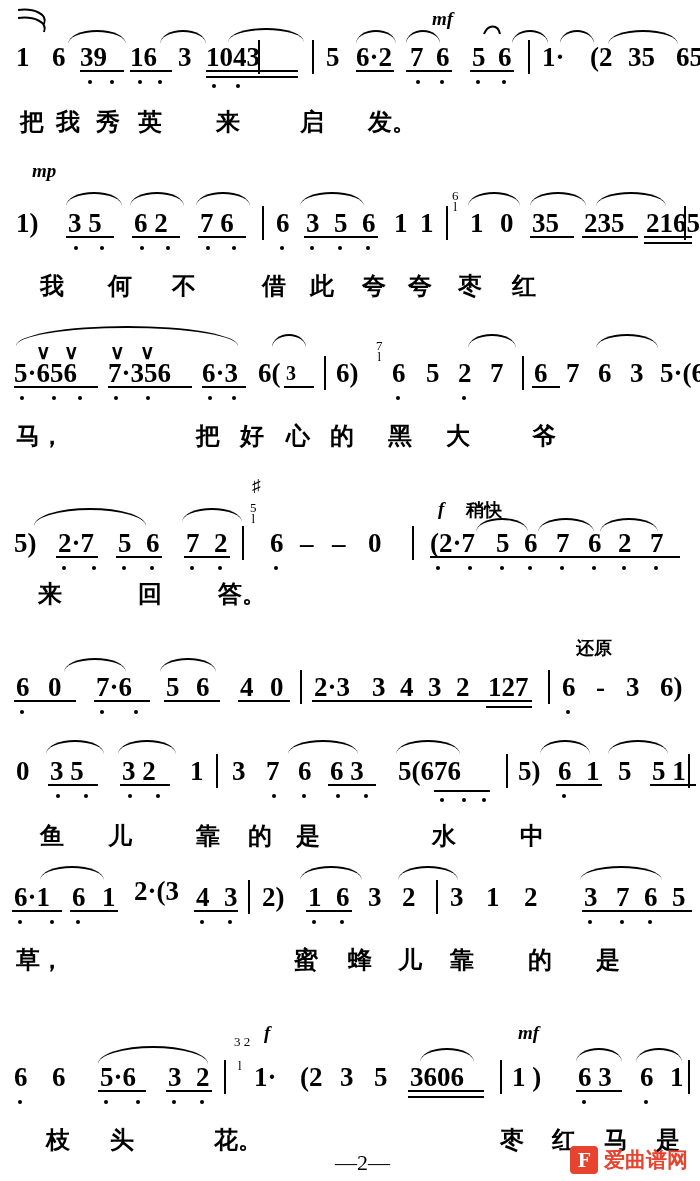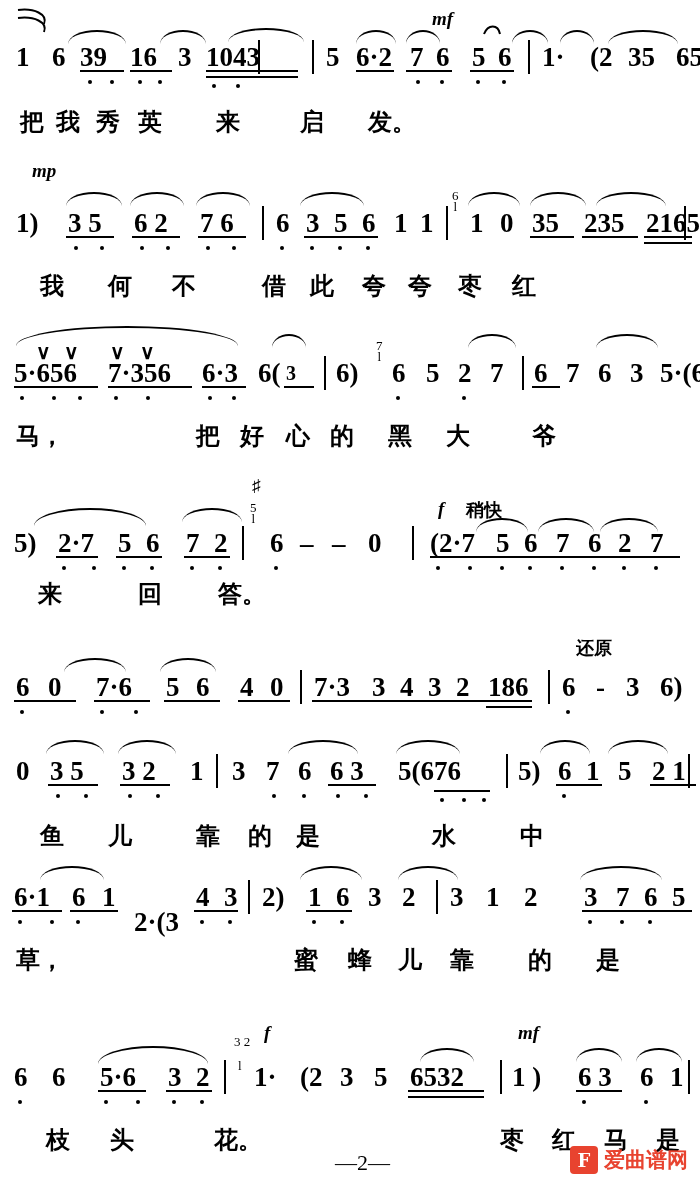--- a/index.html
+++ b/index.html
@@ -350,26 +350,26 @@
   <div class="beam" style="left:14px;top:700px;width:62px;"></div>
   <div class="beam" style="left:94px;top:700px;width:56px;"></div>
   <div class="beam" style="left:164px;top:700px;width:56px;"></div>
   <div class="beam" style="left:238px;top:700px;width:52px;"></div>
   <div class="dot" style="left:20px;top:710px;"></div>
   <div class="dot" style="left:100px;top:710px;"></div>
   <div class="dot" style="left:134px;top:710px;"></div>
 
   <div class="bar" style="left:300px;top:670px;height:34px;"></div>
 
-  <div class="abs num" style="left:314px;top:672px;">7·3</div>
+  <div class="abs num" style="left:314px;top:672px;">2·3</div>
   <div class="abs num" style="left:372px;top:672px;">3</div>
   <div class="abs num" style="left:400px;top:672px;">4</div>
   <div class="abs num" style="left:428px;top:672px;">3</div>
   <div class="abs num" style="left:456px;top:672px;">2</div>
-  <div class="abs num" style="left:488px;top:672px;">186</div>
+  <div class="abs num" style="left:488px;top:672px;">127</div>
   <div class="beam" style="left:312px;top:700px;width:220px;"></div>
   <div class="beam" style="left:486px;top:706px;width:46px;"></div>
 
   <div class="bar" style="left:548px;top:670px;height:34px;"></div>
 
   <div class="abs num" style="left:562px;top:672px;">6</div>
   <div class="abs num" style="left:596px;top:672px;">-</div>
   <div class="abs num" style="left:626px;top:672px;">3</div>
   <div class="abs num" style="left:660px;top:672px;">6)</div>
   <div class="dot" style="left:566px;top:710px;"></div>
@@ -408,21 +408,21 @@
   <div class="dot" style="left:440px;top:798px;"></div>
   <div class="dot" style="left:462px;top:798px;"></div>
   <div class="dot" style="left:482px;top:798px;"></div>
 
   <div class="bar" style="left:506px;top:754px;height:34px;"></div>
 
   <div class="abs num" style="left:518px;top:756px;">5)</div>
   <div class="abs num" style="left:558px;top:756px;">6</div>
   <div class="abs num" style="left:586px;top:756px;">1</div>
   <div class="abs num" style="left:618px;top:756px;">5</div>
-  <div class="abs num" style="left:652px;top:756px;">2 1</div>
+  <div class="abs num" style="left:652px;top:756px;">5 1</div>
   <div class="beam" style="left:556px;top:784px;width:46px;"></div>
   <div class="beam" style="left:650px;top:784px;width:46px;"></div>
   <div class="dot" style="left:562px;top:794px;"></div>
   <div class="bar" style="left:688px;top:754px;height:34px;"></div>
 
   <div class="lyric abs" style="left:40px;top:820px;">鱼</div>
   <div class="lyric abs" style="left:108px;top:820px;">儿</div>
   <div class="lyric abs" style="left:196px;top:820px;">靠</div>
   <div class="lyric abs" style="left:248px;top:820px;">的</div>
   <div class="lyric abs" style="left:296px;top:820px;">是</div>
@@ -430,21 +430,21 @@
   <div class="lyric abs" style="left:520px;top:820px;">中</div>
 
   <div class="slur" style="left:40px;top:866px;width:64px;"></div>
   <div class="slur" style="left:300px;top:866px;width:62px;"></div>
   <div class="slur" style="left:398px;top:866px;width:60px;"></div>
   <div class="slur" style="left:580px;top:866px;width:82px;"></div>
 
   <div class="abs num" style="left:14px;top:882px;">6·1</div>
   <div class="abs num" style="left:72px;top:882px;">6</div>
   <div class="abs num" style="left:102px;top:882px;">1</div>
-  <div class="abs num" style="left:134px;top:907px;">2·(3</div>
+  <div class="abs num" style="left:134px;top:876px;">2·(3</div>
   <div class="abs num" style="left:196px;top:882px;">4</div>
   <div class="abs num" style="left:224px;top:882px;">3</div>
   <div class="beam" style="left:12px;top:910px;width:50px;"></div>
   <div class="beam" style="left:70px;top:910px;width:48px;"></div>
   <div class="beam" style="left:194px;top:910px;width:44px;"></div>
   <div class="dot" style="left:18px;top:920px;"></div>
   <div class="dot" style="left:50px;top:920px;"></div>
   <div class="dot" style="left:76px;top:920px;"></div>
   <div class="dot" style="left:200px;top:920px;"></div>
   <div class="dot" style="left:228px;top:920px;"></div>
@@ -504,21 +504,21 @@
   <div class="dot" style="left:200px;top:1100px;"></div>
 
   <div class="bar" style="left:224px;top:1060px;height:34px;"></div>
 
   <div class="keysig" style="left:234px;top:1036px;">3 2</div>
   <div class="keysig" style="left:238px;top:1060px;">l</div>
   <div class="abs num" style="left:254px;top:1062px;">1·</div>
   <div class="abs num" style="left:300px;top:1062px;">(2</div>
   <div class="abs num" style="left:340px;top:1062px;">3</div>
   <div class="abs num" style="left:374px;top:1062px;">5</div>
-  <div class="abs num" style="left:410px;top:1062px;">6532</div>
+  <div class="abs num" style="left:410px;top:1062px;">3606</div>
   <div class="beam" style="left:408px;top:1090px;width:76px;"></div>
   <div class="beam" style="left:408px;top:1096px;width:76px;"></div>
 
   <div class="bar" style="left:500px;top:1060px;height:34px;"></div>
 
   <div class="abs num" style="left:512px;top:1062px;">1 )</div>
   <div class="abs num" style="left:578px;top:1062px;">6 3</div>
   <div class="abs num" style="left:640px;top:1062px;">6</div>
   <div class="abs num" style="left:670px;top:1062px;">1</div>
   <div class="beam" style="left:576px;top:1090px;width:46px;"></div>

